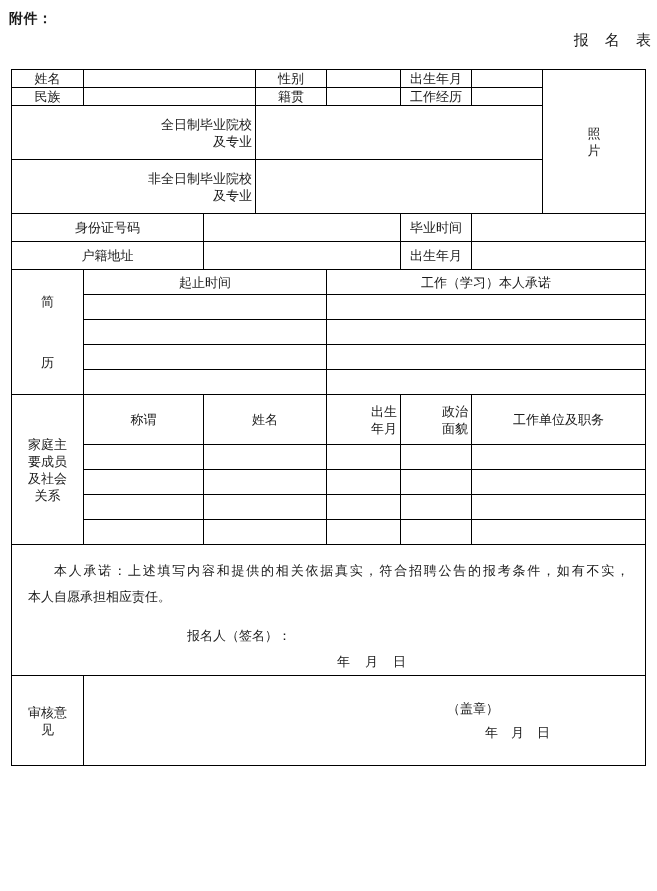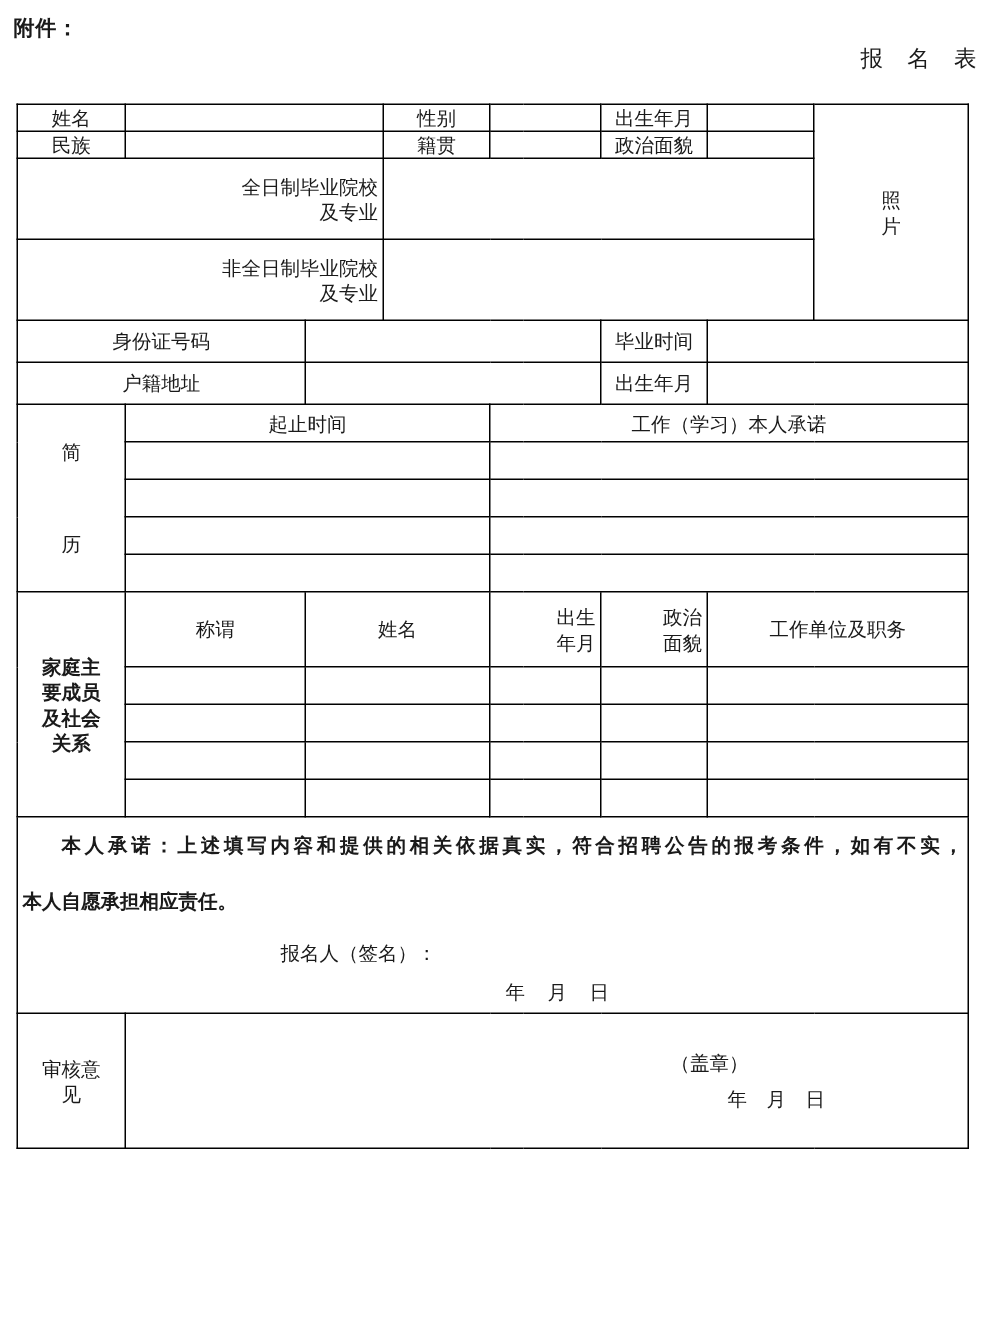--- a/index.html
+++ b/index.html
@@ -82,44 +82,43 @@
   td.resume-label .rl-spacer { display: block; height: 44px; }
   td.resume-label .rl-bot { display: block; }
 
   td.family-label {
     text-align: center;
     vertical-align: middle;
     font-size: 13px;
     line-height: 22px;
     padding: 0 2px;
   }
-  td.family-label span { display: block; font-weight: bold; }
+  td.family-label span { display: block; }
 
   td.review-label {
     text-align: center;
     vertical-align: middle;
     font-size: 13px;
     line-height: 22px;
     padding: 0 2px;
   }
   td.review-label span { display: block; }
 
   
   td.commit-cell {
     padding: 10px 11px 12px 11px;
     vertical-align: top;
   }
   .commit-para {
     font-size: 13px;
-    line-height: 37px;
+    line-height: 26px;
     text-indent: 26px;
     text-align: justify;
     text-justify: inter-ideograph;
-    margin: 0;
-    font-weight: bold;
+    margin: 13px;
   }
   .commit-sign {
     font-size: 13px;
     line-height: 26px;
     margin: 4px 0 0 0;
     padding-left: 172px;
   }
   .commit-date {
     font-size: 13px;
     line-height: 26px;
@@ -188,21 +187,21 @@
         <span class="ph-line">照</span>
         <span class="ph-line">片</span>
       </td>
     </tr>
 
     <tr>
       <td class="lbl">民族</td>
       <td class="blank" colspan="2"></td>
       <td class="lbl">籍贯</td>
       <td class="blank" colspan="2"></td>
-      <td class="lbl">政治面貌</td>
+      <td class="lbl">工作经历</td>
       <td class="blank"></td>
     </tr>
 
     <tr style="height:54px">
       <td class="vcenter-text" colspan="3">
         <span class="two-line">全日制毕业院校</span>
         <span class="two-line">及专业</span>
       </td>
       <td class="blank" colspan="5"></td>
     </tr>

